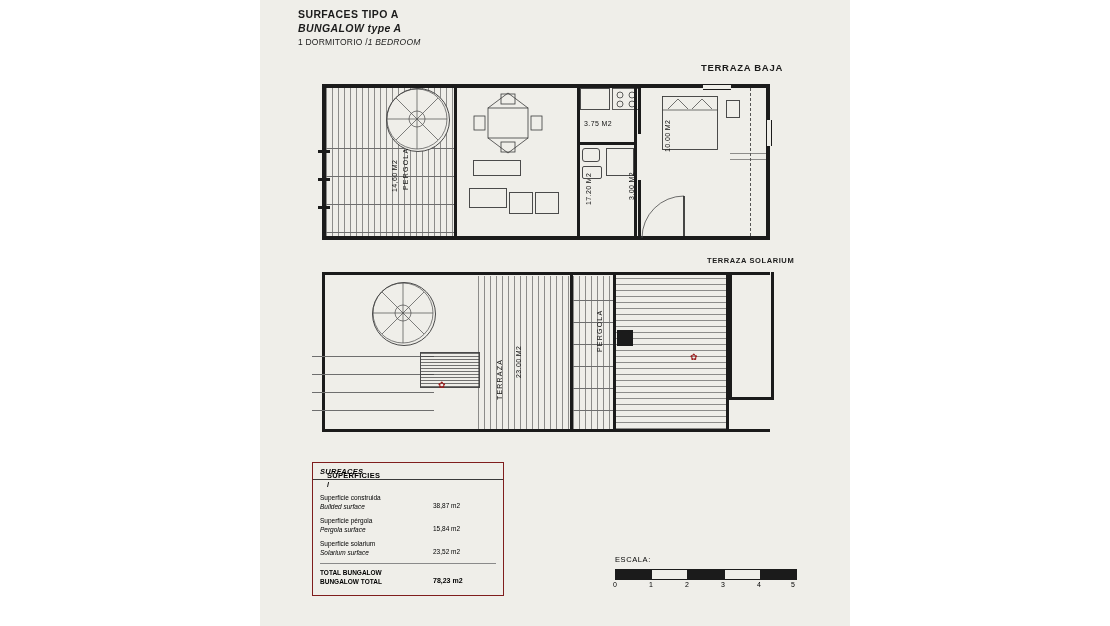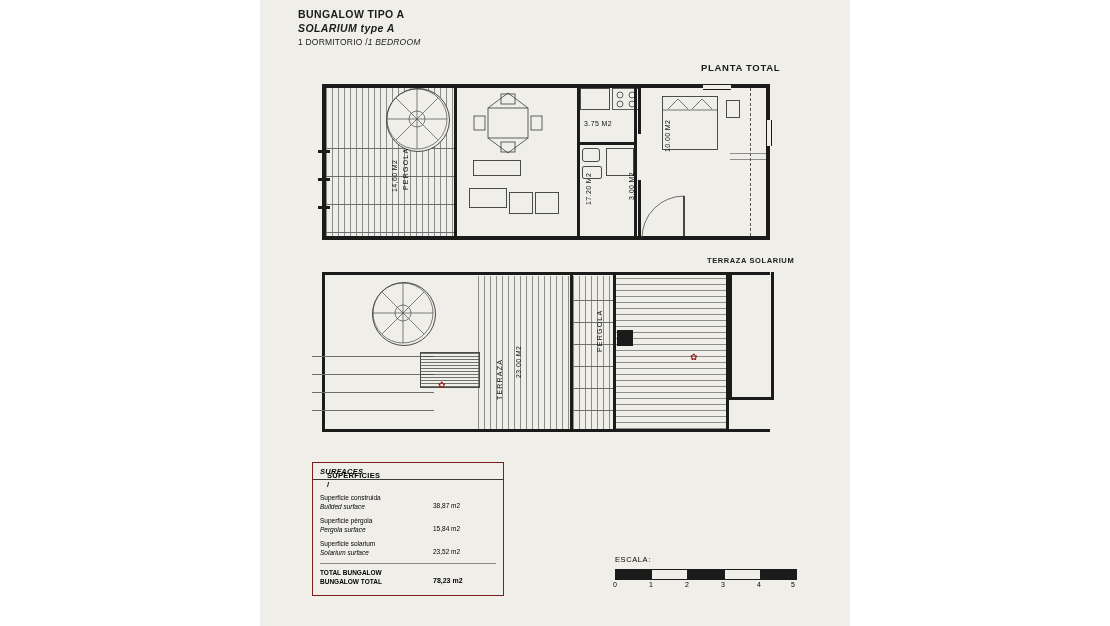--- a/index.html
+++ b/index.html
@@ -126,27 +126,27 @@
     white-space: nowrap;
     pointer-events: none;
   }
   .redmark { position: absolute; color: #9b1d1d; font-size: 9px; }
 </style>
 </head>
 <body>
 
 <div id="sheet">
 
-  <div class="txt" id="hdr-title">BUNGALOW TIPO A</div>
-  <div class="txt" id="hdr-title-en">SOLARIUM type A</div>
+  <div class="txt" id="hdr-title">SURFACES TIPO A</div>
+  <div class="txt" id="hdr-title-en">BUNGALOW type A</div>
   <div class="txt" id="hdr-sub">
     <span>1 DORMITORIO /</span><i>1 BEDROOM</i>
   </div>
 
-  <div class="txt" id="lbl-planta-baja">PLANTA TOTAL</div>
+  <div class="txt" id="lbl-planta-baja">TERRAZA BAJA</div>
 
   <div>
 
     <div class="wall" style="left:62px; top:84px; width:448px; height:4px;"></div>
     <div class="wall" style="left:62px; top:236px; width:448px; height:4px;"></div>
     <div class="wall" style="left:62px; top:84px; width:4px; height:156px;"></div>
     <div class="wall" style="left:506px; top:84px; width:4px; height:156px;"></div>
 
     <div class="hatch-v" style="left:66px; top:88px; width:128px; height:148px;"></div>
     <div class="thin" style="left:66px; top:148px; width:128px; height:1px;"></div>

